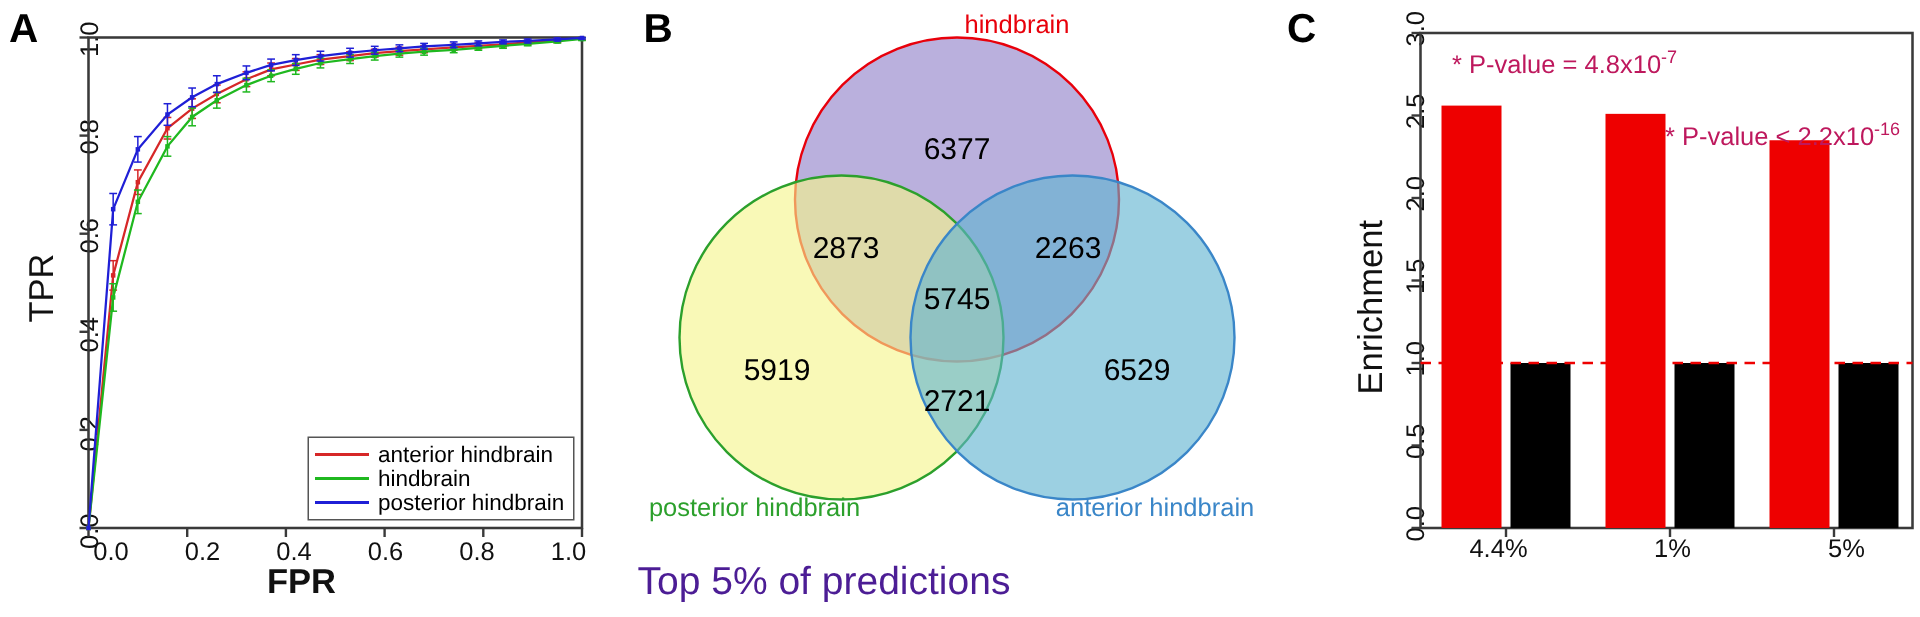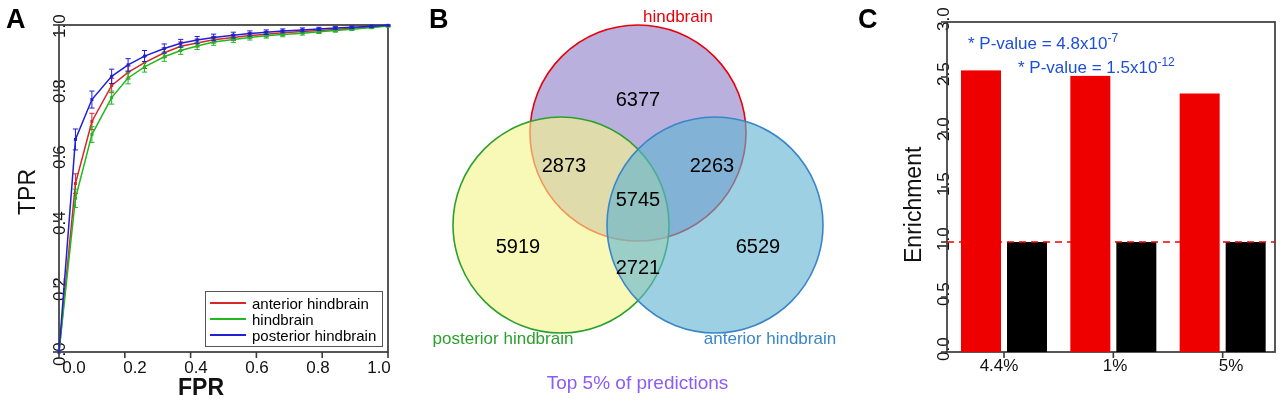--- a/index.html
+++ b/index.html
@@ -23,27 +23,27 @@
   #legendA{position:absolute;border:1.3px solid #555;background:#fff;box-sizing:border-box;
            padding:3px 6px 3px 4px;}
   .leg-row{display:flex;align-items:center;height:16px;}
   .leg-line{width:36px;height:0;border-top:2px solid #000;margin-right:6px;flex:none;}
   .leg-txt{font-size:15px;line-height:15px;white-space:nowrap;font-family:"Liberation Sans",sans-serif;}
 
   
   #vennSvg{position:absolute;left:0;top:0;}
   .venn-num{font-size:20px;font-family:"Liberation Sans",sans-serif;fill:#000;text-anchor:middle;}
   .venn-lab{font-size:17px;font-family:"Liberation Sans",sans-serif;text-anchor:middle;}
-  #vennCaption{position:absolute;width:100%;text-align:center;font-size:19px;
-               font-family:"Liberation Sans",sans-serif;color:#8b5cf6;}
+  #vennCaption{position:absolute;width:100%;font-size:26px;
+               font-family:"Liberation Sans",sans-serif;color:#4c1d95;}
 
   
   #barSvg{position:absolute;left:0;top:0;}
   .pval{position:absolute;font-size:17px;font-family:"Liberation Sans",sans-serif;
-        color:#1d4ed8;white-space:nowrap;}
+        color:#be185d;white-space:nowrap;}
   .pval sup{font-size:12px;}
 </style>
 </head>
 <body>
 
 <div class="panel" id="panelA">
   <div class="panel-letter" style="left:6px;top:6px;">A</div>
 
   <div class="axistitle rot90" style="left:14px;top:215px;">TPR</div>
 
@@ -385,16 +385,16 @@
       <line x1="263.3333333333333" y1="352" x2="263.3333333333333" y2="358" stroke="#3a3a3a" stroke-width="1.6"></line>
       <rect x="329.66666666666663" y="93.5" width="40" height="258.5" fill="#ee0000"></rect>
       <rect x="375.66666666666663" y="242" width="40" height="110" fill="#000000"></rect>
       <line x1="372.66666666666663" y1="352" x2="372.66666666666663" y2="358" stroke="#3a3a3a" stroke-width="1.6"></line>
       <line x1="97" y1="242" x2="425" y2="242" stroke="#ee0000" stroke-width="1.6" stroke-dasharray="7 5"></line>
     </svg>
 
   <div class="pval" style="left:118px;top:31px;">
     <span>* P-value = 4.8x10</span><sup>-7</sup>
   </div>
-  <div class="pval" style="left:168px;top:55px;">
-    <span>* P-value = 1.5x10</span><sup>-12</sup>
+  <div class="pval" style="left:260px;top:79px;">
+    <span>* P-value &lt; 2.2x10</span><sup>-16</sup>
   </div>
 </div>
 
 </body></html>

